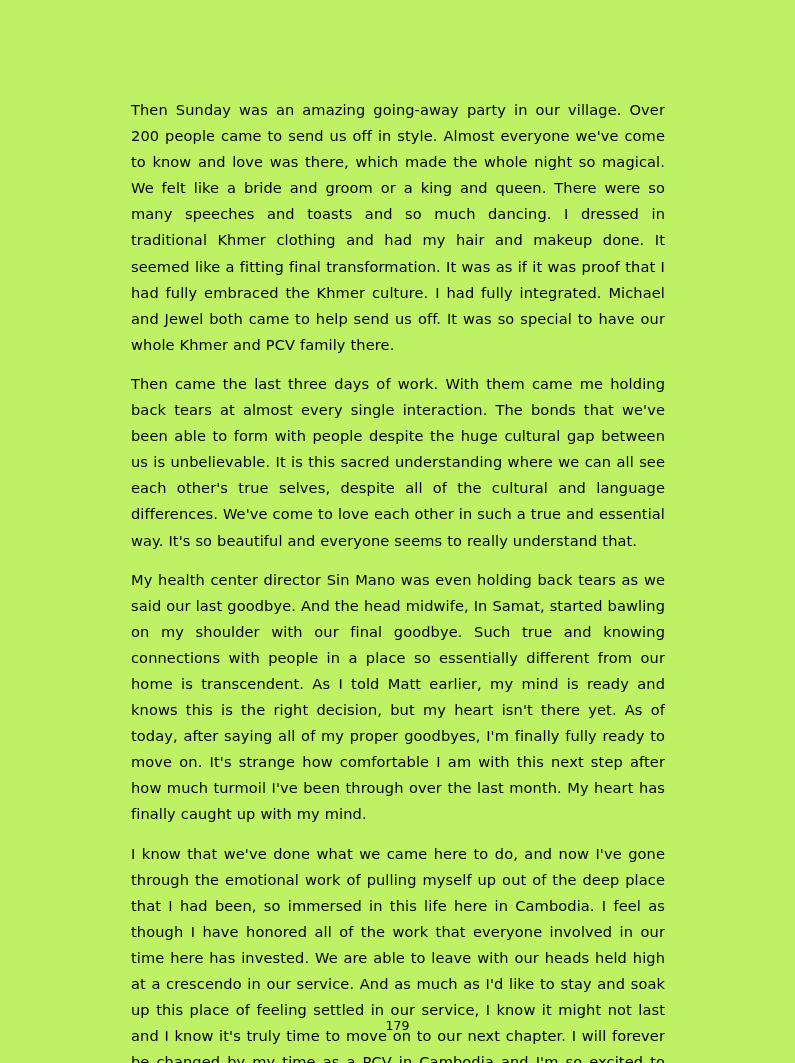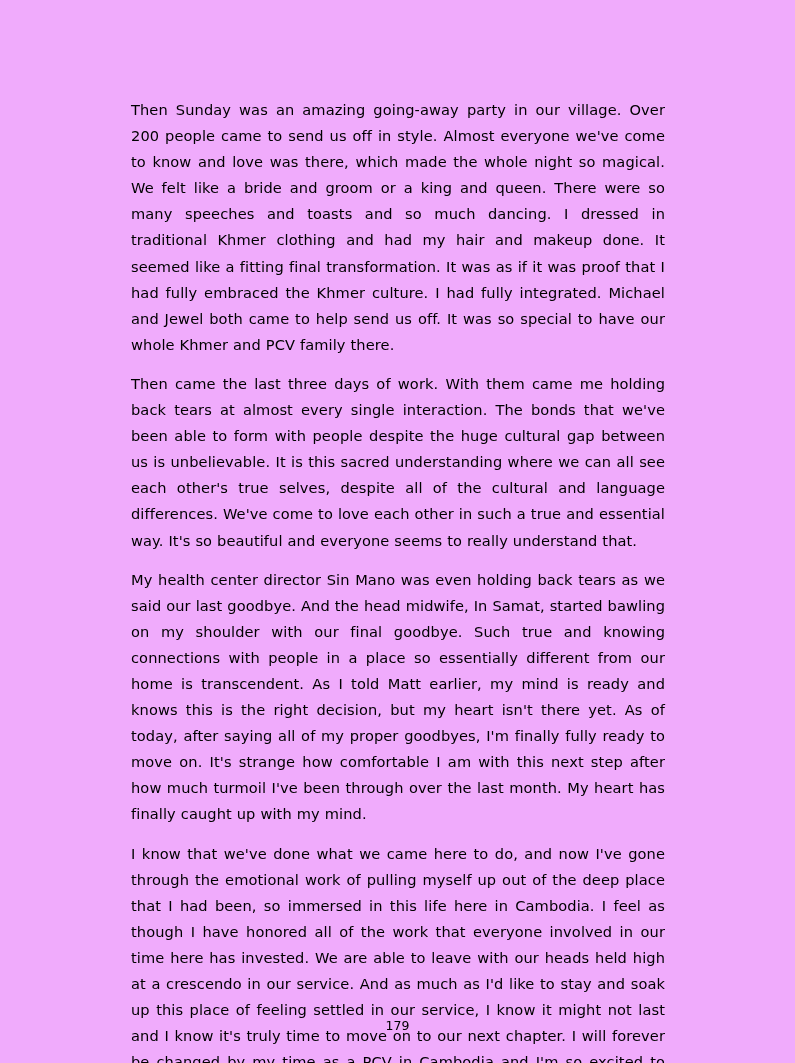--- a/index.html
+++ b/index.html
@@ -14,21 +14,21 @@
     color: #000000;
     position: relative;
     overflow: hidden;
   }
   .page {
     position: absolute;
     top: 0;
     left: 0;
     width: 795px;
     height: 1063px;
-    background: #f0abfc;
+    background: #bef264;
     text-decoration: underline;
   }
   .content {
     position: absolute;
     left: 131px;
     top: 97px;
     width: 534px;
   }
   .para {
     font-size: 14.6px;

